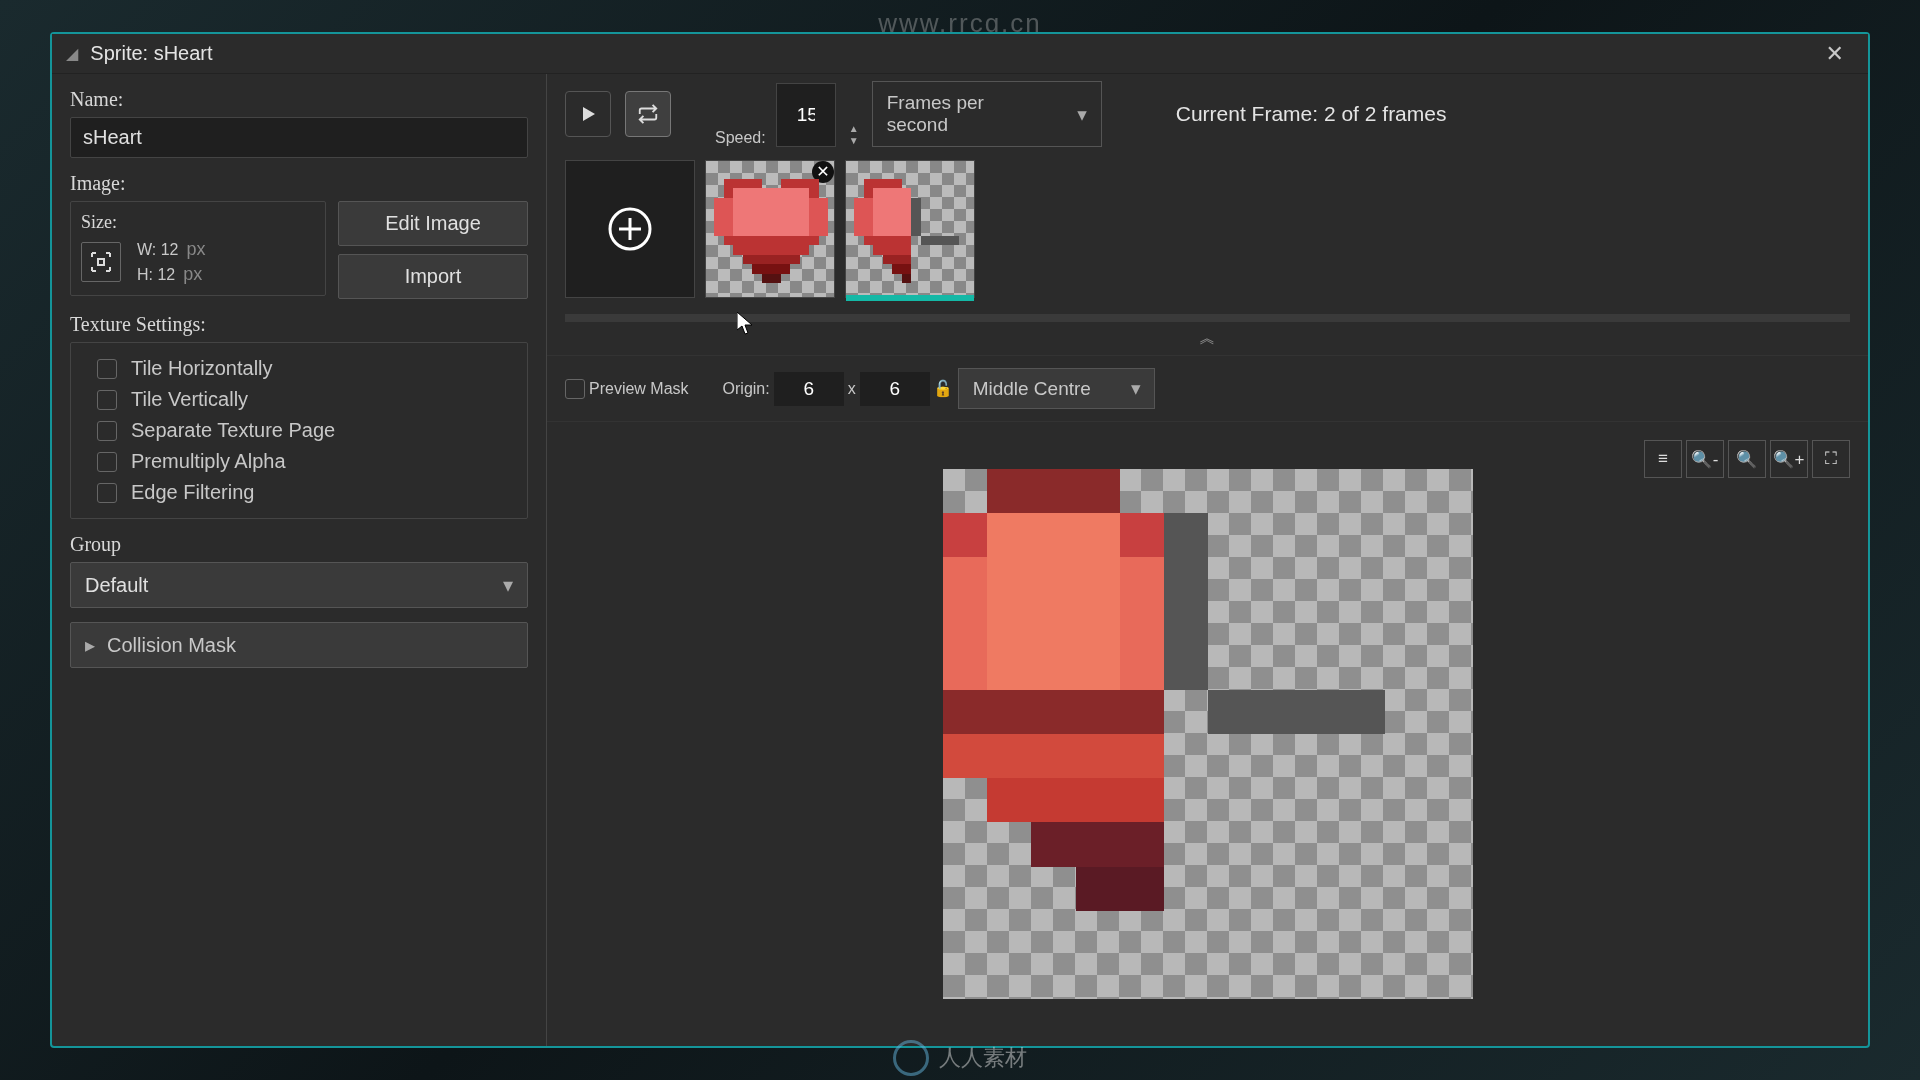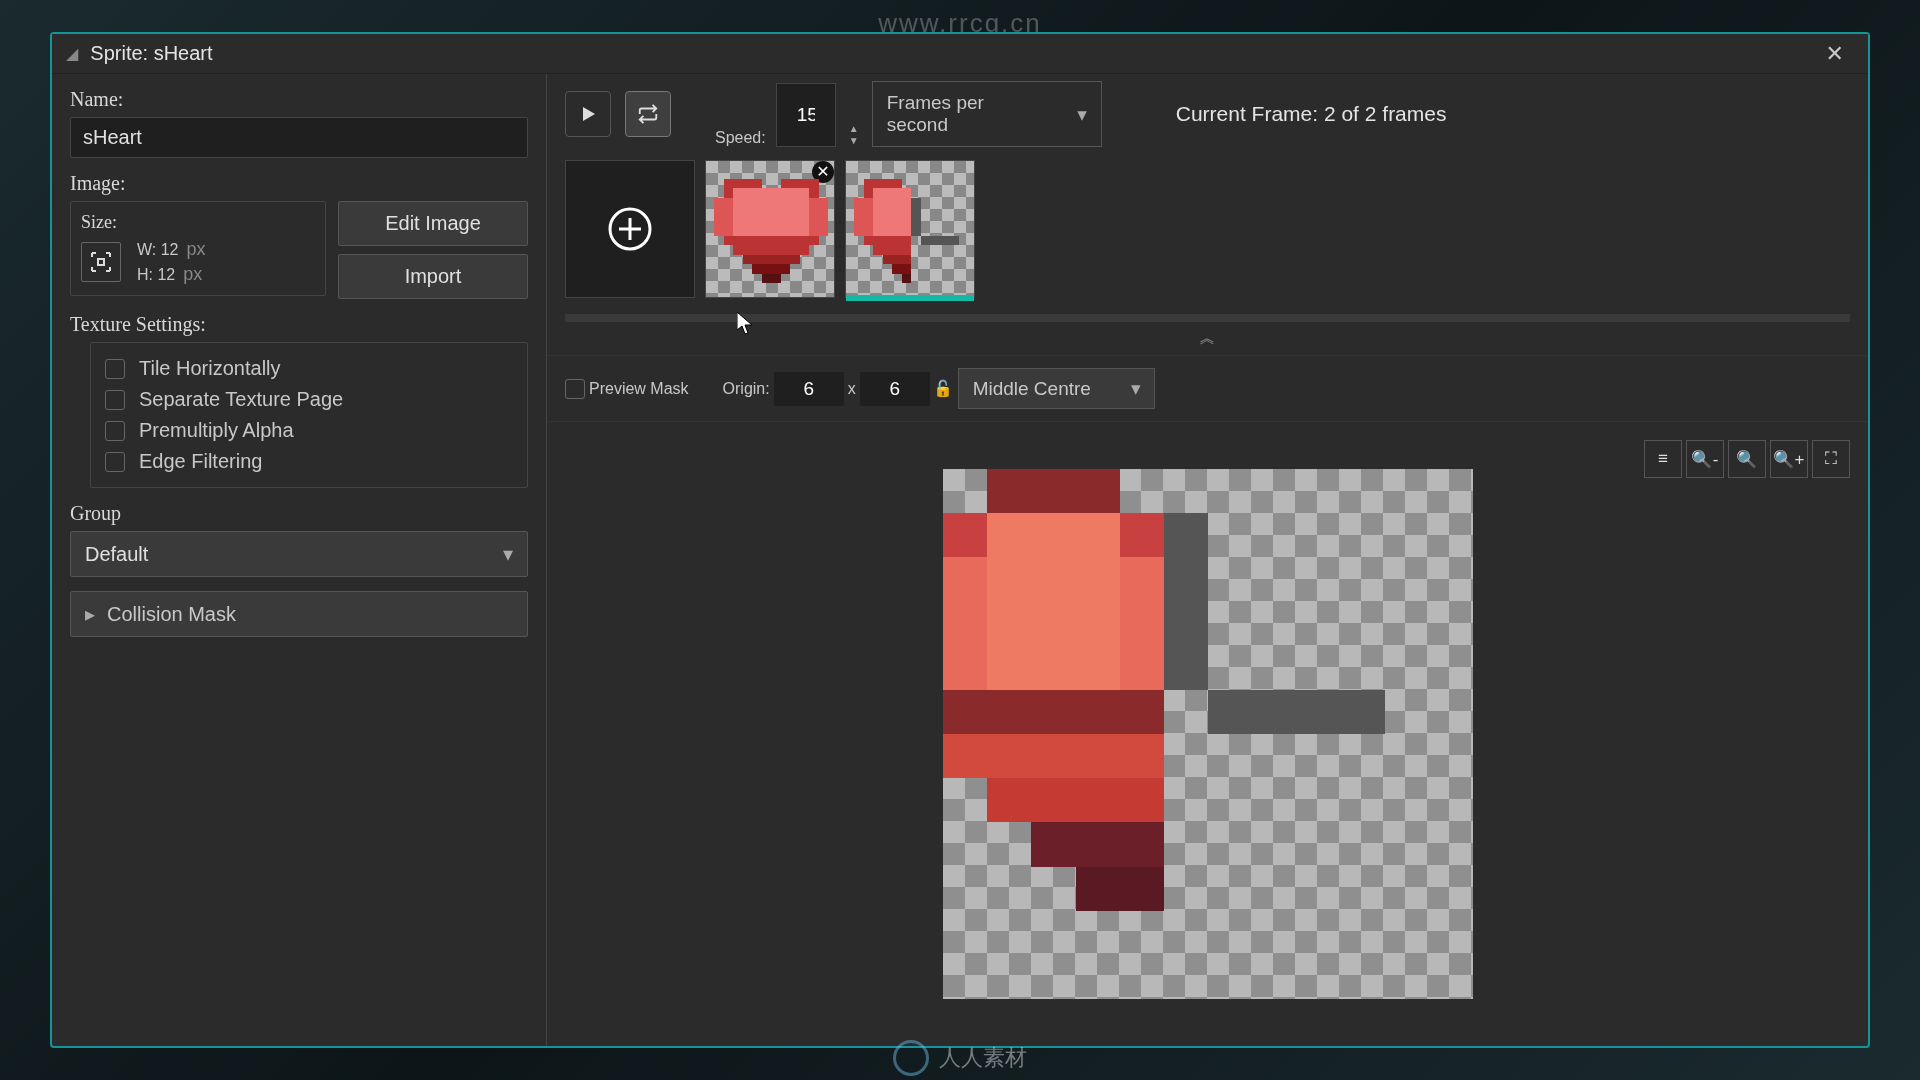--- a/index.html
+++ b/index.html
@@ -152,24 +152,28 @@
           </div>
           <div class="btn-col">
             <div class="btn">Edit Image</div>
             <div class="btn">Import</div>
           </div>
         </div>
       </div>
 
       <div class="section">
         <div class="label">Texture Settings:</div>
-        <div style="border:1px solid #444; padding:10px 14px; border-radius:2px;margin-left:20px;">
+        <div style="border:1px solid #444; padding:10px 26px; border-radius:2px;">
           <div class="check-row">
               <div class="checkbox"></div>
               <span class="check-label">Tile Horizontally</span>
+            </div>
+          <div class="check-row">
+              <div class="checkbox"></div>
+              <span class="check-label">Tile Vertically</span>
             </div>
           <div class="check-row">
               <div class="checkbox"></div>
               <span class="check-label">Separate Texture Page</span>
             </div>
           <div class="check-row">
               <div class="checkbox"></div>
               <span class="check-label">Premultiply Alpha</span>
             </div>
           <div class="check-row">

